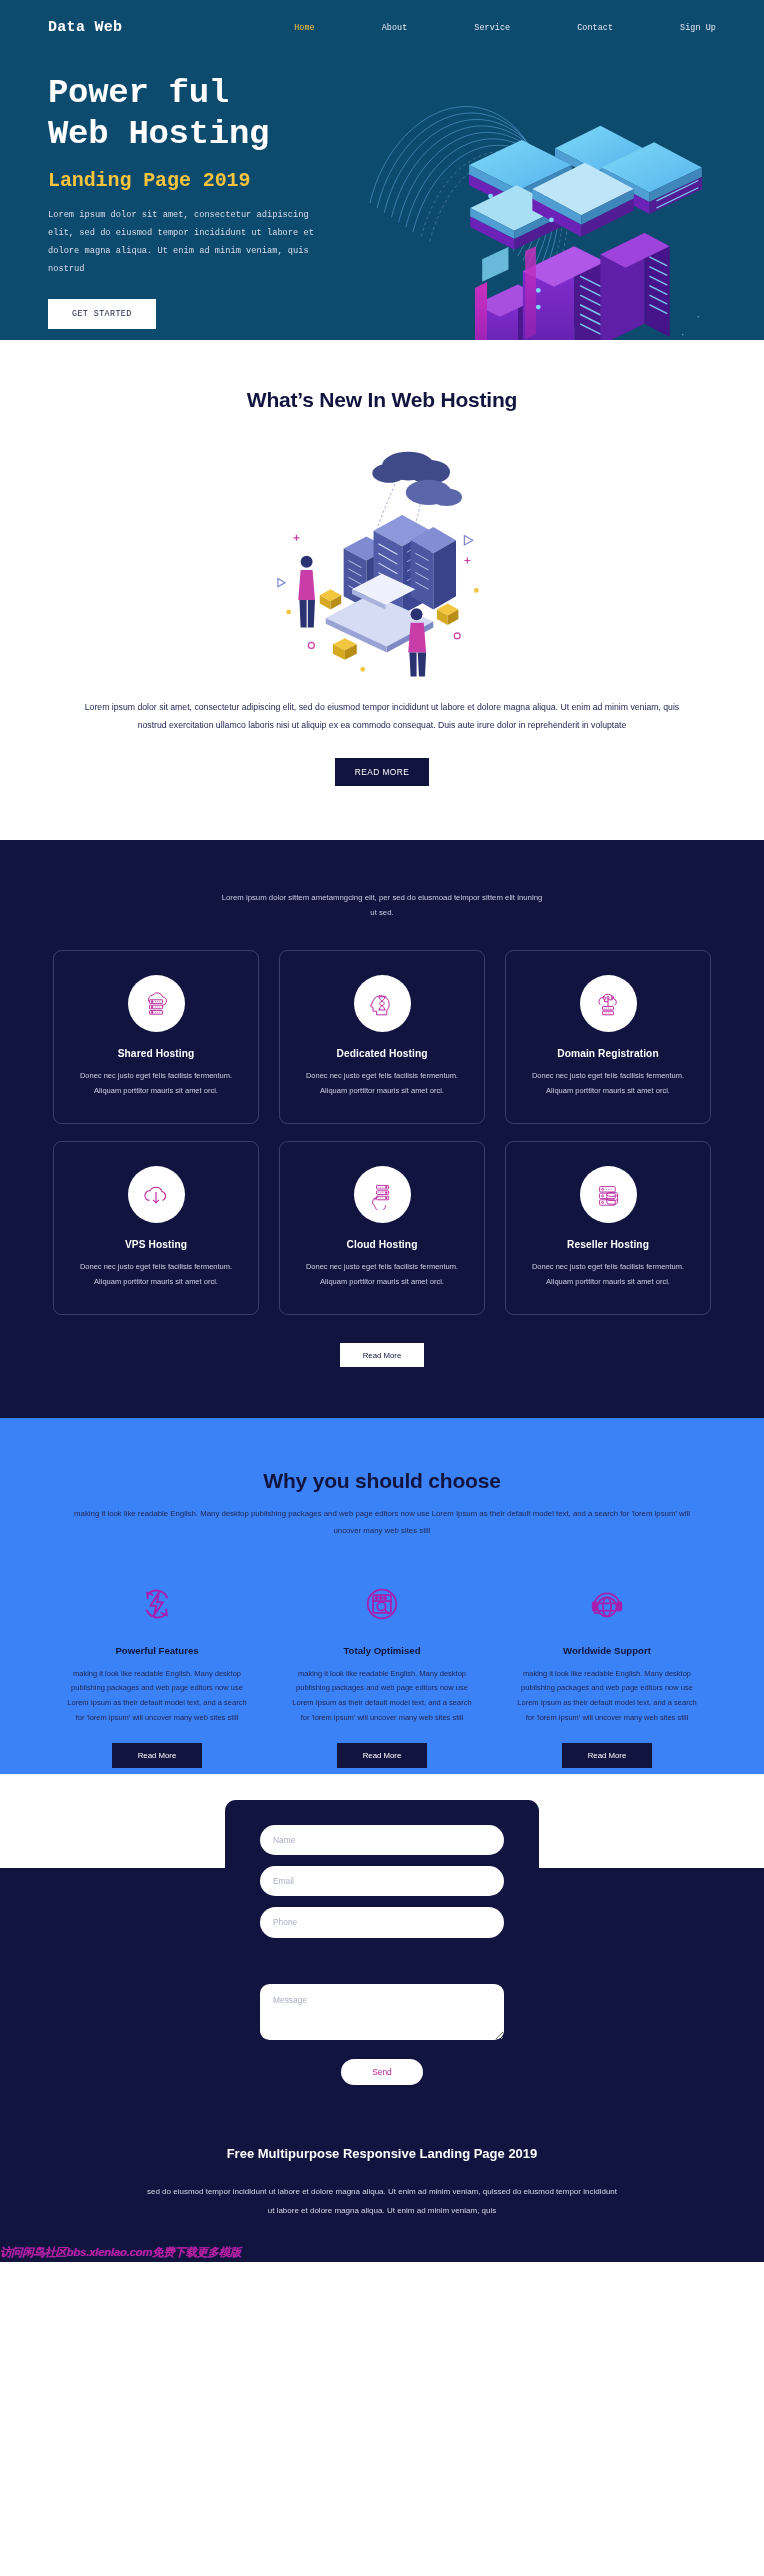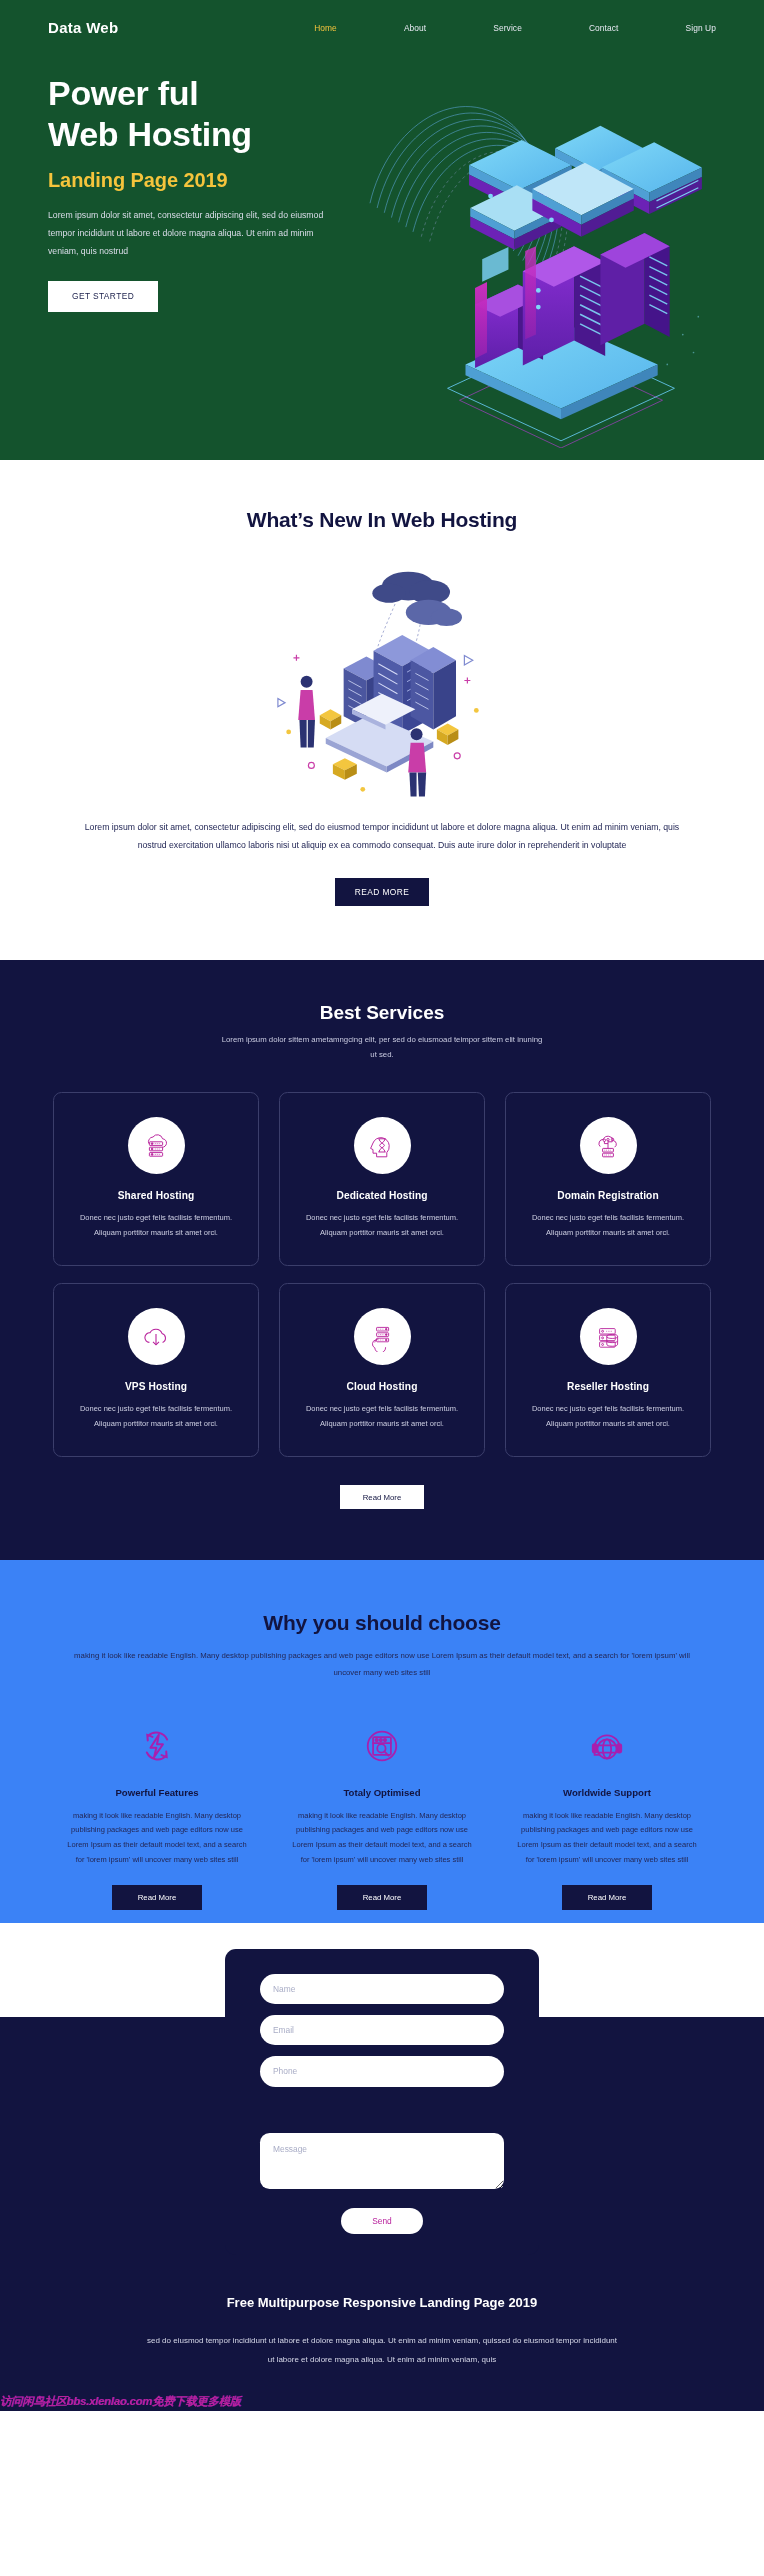--- a/index.html
+++ b/index.html
@@ -8,24 +8,25 @@
   body {
     font-family: "Liberation Sans", sans-serif;
     background: #ffffff;
     color: #111439;
     -webkit-font-smoothing: antialiased;
   }
   .page { width: 764px; margin: 0 auto; overflow: hidden; position: relative; }
 
   
   .hero {
-    background: #14532d;
-    height: 460px;
+    background: #0c4a6e;
+    height: 340px;
     position: relative;
     overflow: hidden;
+    font-family: Liberation Mono, monospace;
   }
   .nav {
     display: flex;
     align-items: center;
     justify-content: space-between;
     padding: 19px 48px 0 48px;
     position: relative;
     z-index: 5;
   }
   .brand {
@@ -166,21 +167,21 @@
     color: #232756;
     font-size: 7.8px;
     line-height: 2.1;
     max-width: 618px;
     margin: 13px auto 0;
   }
   .feat-grid {
     display: grid;
     grid-template-columns: repeat(3, 1fr);
     max-width: 663px;
-    margin: 36px auto 7px;
+    margin: 36px auto 0;
     gap: 0 12px;
   }
   .feat { text-align: center; padding: 0 16.7px; }
   .feat-icon { height: 57px; display: flex; align-items: center; justify-content: center; }
   .feat-title { color: #121440; font-size: 9.6px; font-weight: bold; margin-top: 13px; }
   .feat-text { color: #232756; font-size: 7.5px; line-height: 1.95; margin-top: 10.8px; }
   .btn-dark-sm {
     display: inline-block;
     margin-top: 18px;
     background: #121440;
@@ -526,21 +527,20 @@
         <path d="M352 168 l14 8 l-14 8 z"></path>
         <path d="M40 240 l12 7 l-12 7 z"></path>
       </g>
     </svg>
 
     <p class="whatsnew-para">Lorem ipsum dolor sit amet, consectetur adipiscing elit, sed do eiusmod tempor incididunt ut labore et dolore magna aliqua. Ut enim ad minim veniam, quis nostrud exercitation ullamco laboris nisi ut aliquip ex ea commodo consequat. Duis aute irure dolor in reprehenderit in voluptate</p>
     <button class="btn-dark">READ MORE</button>
   </section>
 
   <section class="services">
-    <h2 class="sec-title-light">Best Services</h2>
     <p class="sec-sub-light">Lorem ipsum dolor sittem ametamngcing elit, per sed do eiusmoad teimpor sittem elit inuning ut sed.</p>
 
     <div class="cards-grid">
 
       <div class="card">
         <div class="card-icon-wrap">
           <svg width="30" height="30" viewBox="0 0 50 50" fill="none" stroke="#b8219c" stroke-width="1.6">
             <path d="M13 21 a8 8 0 0 1 7-11 a9 9 0 0 1 16 3 a7 7 0 0 1 -1 14"></path>
             <rect x="14" y="18" width="22" height="6" rx="1"></rect>
             <rect x="14" y="27" width="22" height="6" rx="1"></rect>

